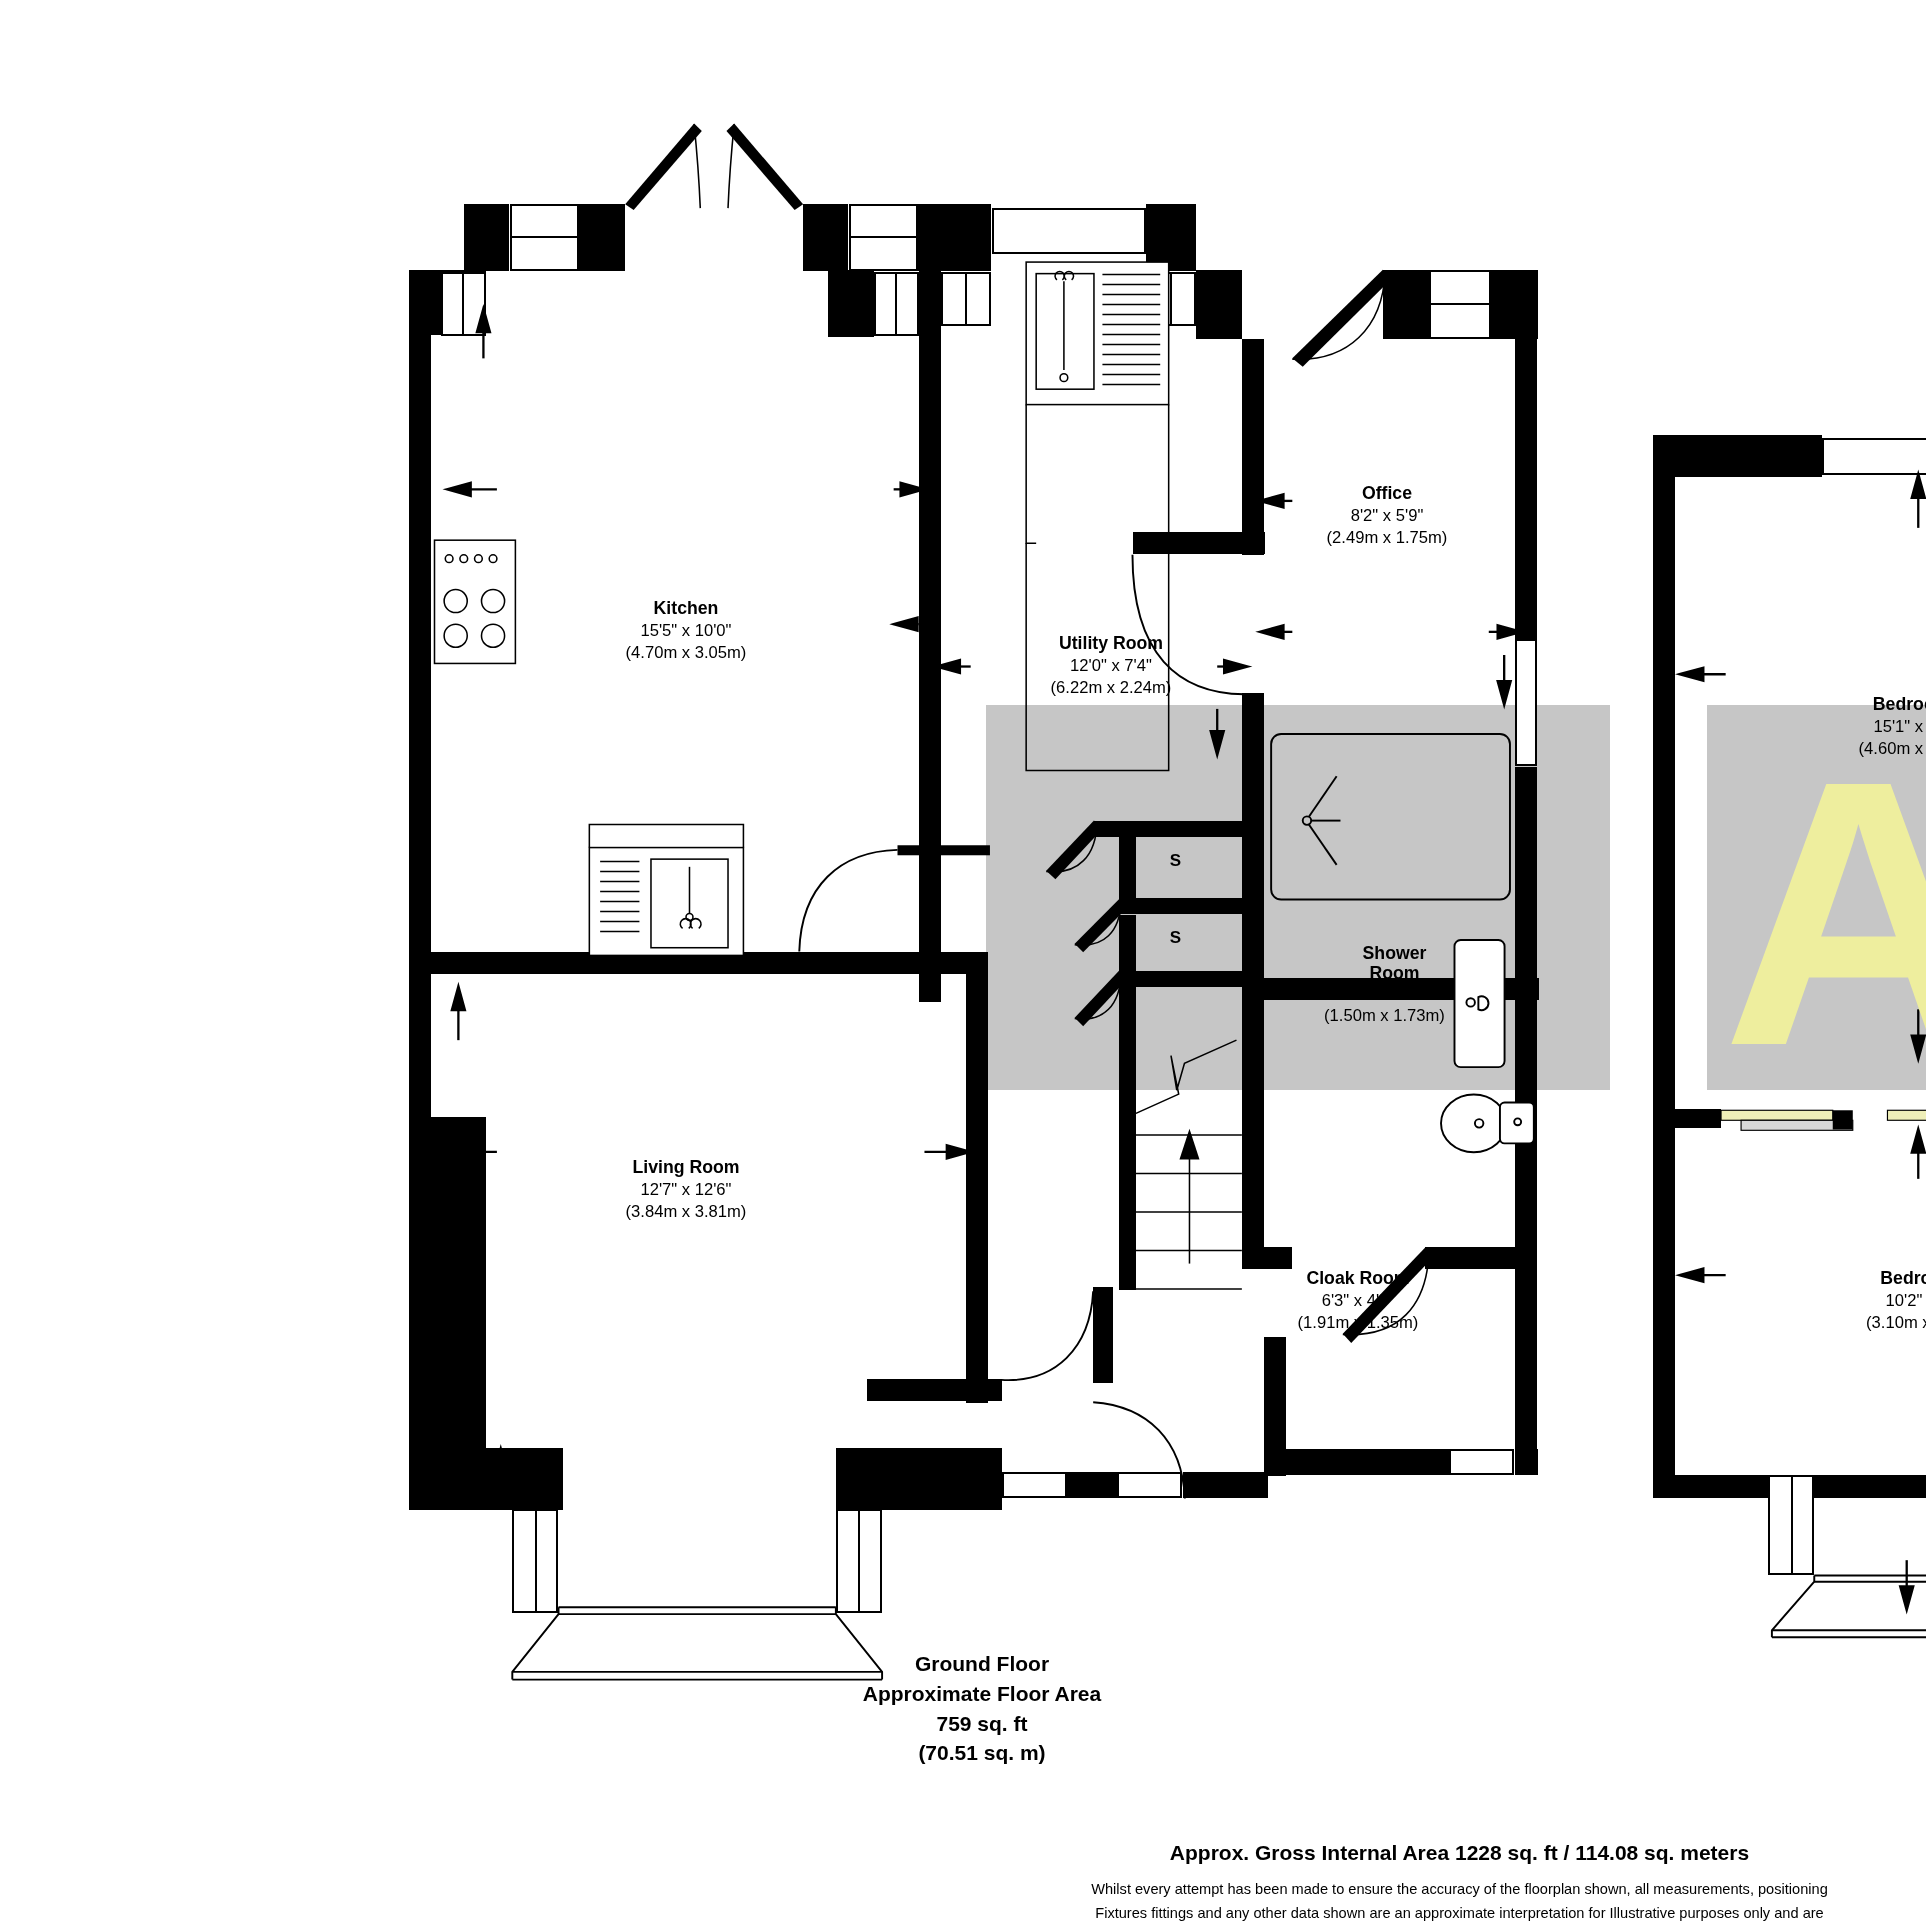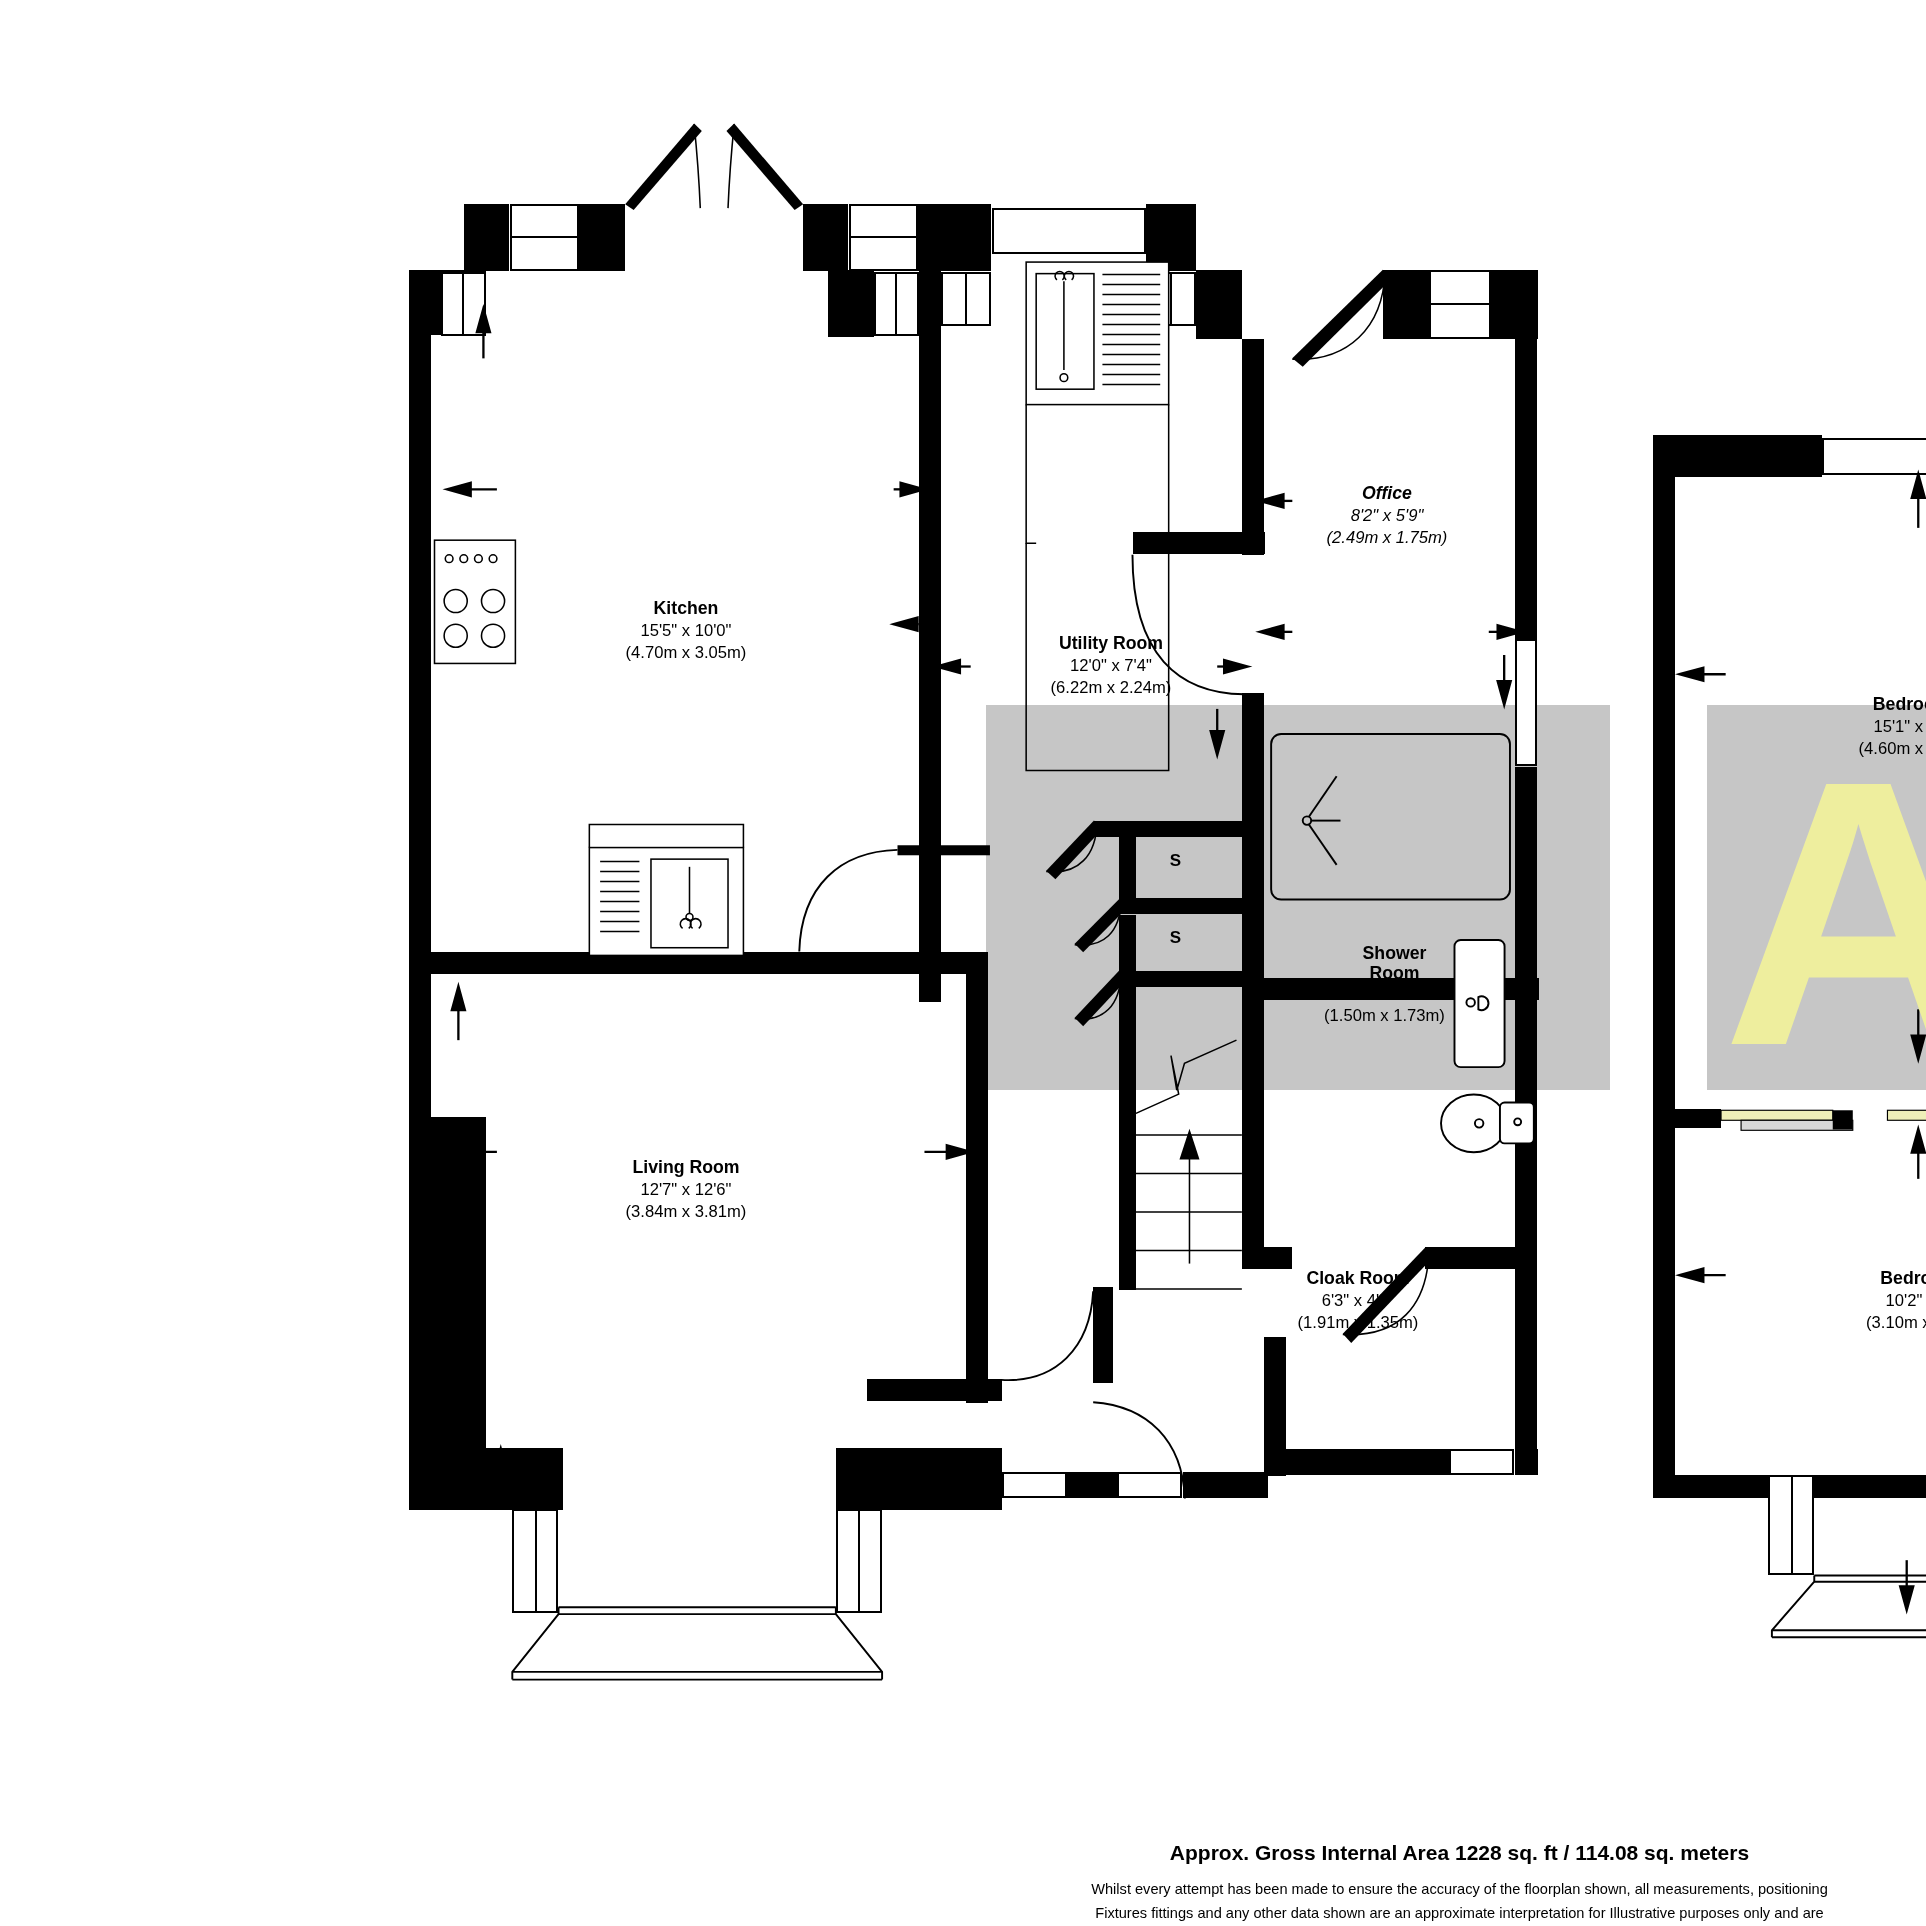--- a/index.html
+++ b/index.html
@@ -308,21 +308,21 @@
       <span class="dim">15'5" x 10'0"</span>
       <span class="dim">(4.70m x 3.05m)</span>
     </div>
 
     <div class="lbl" style="left:978px;top:632px;width:266px;">
       <span class="nm">Utility Room</span>
       <span class="dim">12'0" x 7'4"</span>
       <span class="dim">(6.22m x 2.24m)</span>
     </div>
 
-    <div class="lbl" style="left:1252px;top:482px;width:270px;font-style:italic;">
+    <div class="lbl" style="left:1252px;top:482px;width:270px;">
       <span class="nm">Office</span>
       <span class="dim">8'2" x 5'9"</span>
       <span class="dim">(2.49m x 1.75m)</span>
     </div>
 
     <div class="lbl two" style="left:1265px;top:944px;width:239px;">
       <span class="nm">Shower</span>
       <span class="nm">Room</span>
       <span class="dim">9'7" x 5'8"</span>
       <span class="dim">(1.50m x 1.73m)</span>
@@ -462,20 +462,26 @@
     <div class="lbl" style="left:1803px;top:1267px;width:247px;">
       <span class="nm">Bedroom 2</span>
       <span class="dim">10'2" x 9'7"</span>
       <span class="dim">(3.10m x 2.92m)</span>
     </div>
 
   </div>
 
   <div id="wm-a" style="left:1722px;top:724px;">A</div>
 
+  <div class="foot" style="left:693px;top:1649px;width:578px;">
+    <div>Ground Floor</div>
+    <div>Approximate Floor Area</div>
+    <div>759 sq. ft</div>
+    <div>(70.51 sq. m)</div>
+  </div>
 
   <div class="foot" style="left:1811px;top:1649px;width:578px;">
     <div>First Floor</div>
     <div>Approximate Floor Area</div>
     <div>469 sq. ft</div>
     <div>(43.57 sq. m)</div>
   </div>
 
   <div class="gia" style="left:0;top:1841px;">Approx. Gross Internal Area 1228 sq. ft / 114.08 sq. meters</div>
 

